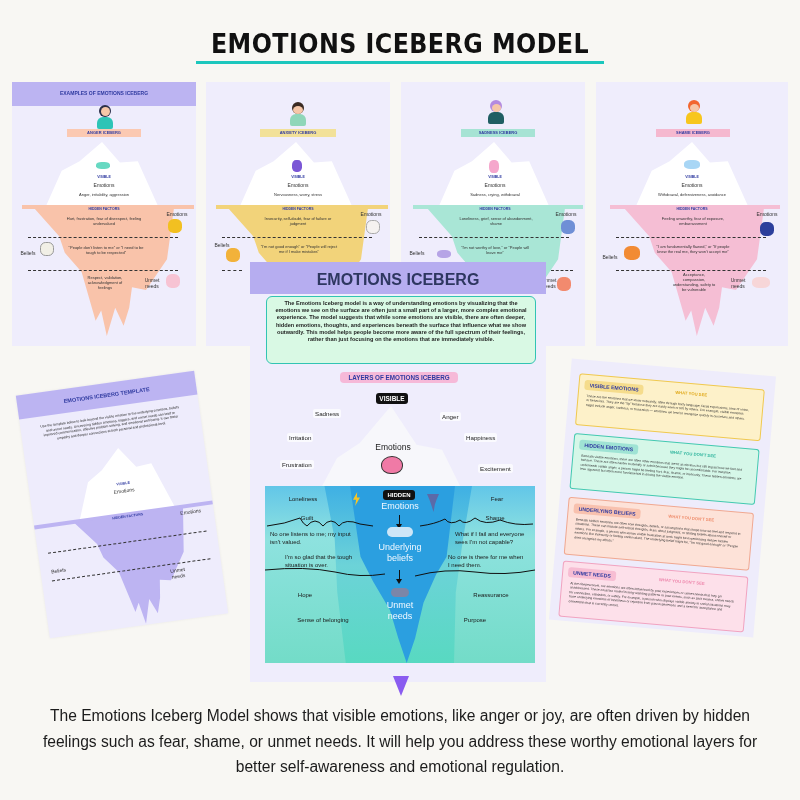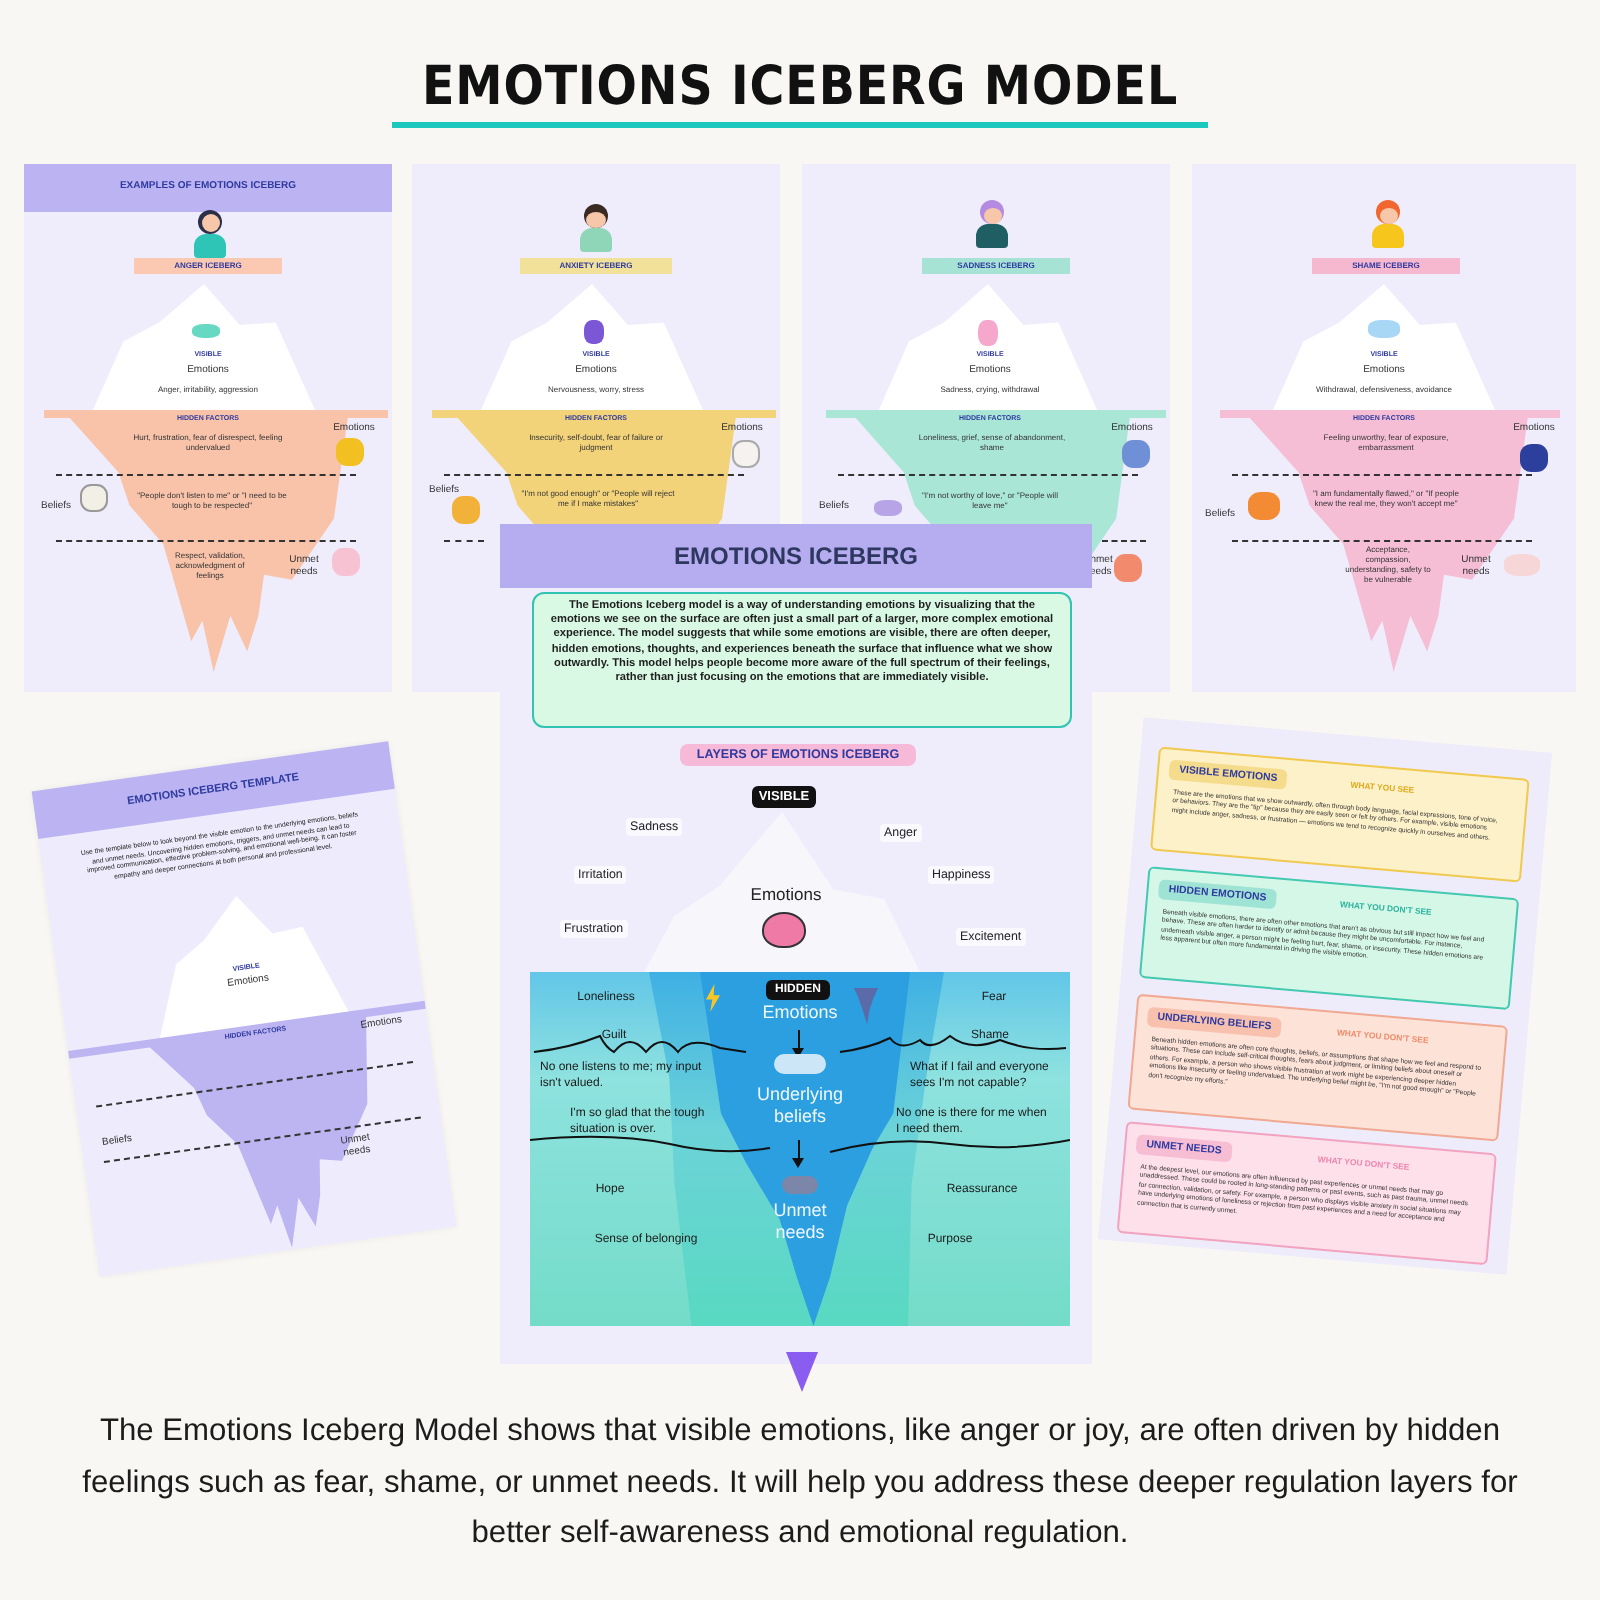--- a/index.html
+++ b/index.html
@@ -24,21 +24,21 @@
   .tiny { position: absolute; font-size: 4px; color: #333; text-align: center; line-height: 5px; }
   .small { position: absolute; font-size: 5px; color: #333; text-align: center; }
   .visible-lbl { position: absolute; font-size: 3.5px; font-weight: bold; color: #2f3aa0; text-align: center; }
   .hidden-lbl { position: absolute; font-size: 3.5px; font-weight: bold; color: #2f3aa0; text-align: center; }
   .dash { position: absolute; height: 0; border-top: 1.3px dashed #333; }
   .critter { position: absolute; width: 14px; height: 14px; border-radius: 40%; }
 
   
   .center-card { position: absolute; left: 250px; top: 262px; width: 296px; height: 420px; background: #efedfc; }
   .center-header { position: absolute; left: 0; top: 0; width: 296px; height: 32px; background: #b6adf0; }
-  .center-header-text { position: absolute; left: 0; top: 9px; width: 100%; text-align: center; font-weight: bold; font-size: 12px; color: #2e3760; }
+  .center-header-text { position: absolute; left: 0; top: 9px; width: 100%; text-align: center; font-weight: bold; font-size: 16px; color: #2e3760; }
   .desc-box { position: absolute; left: 16px; top: 34px; width: 270px; height: 68px; background: #d9f9e4; border: 1.5px solid #32c4b3; border-radius: 6px; padding: 3px 6px; font-size: 5.6px; font-weight: bold; line-height: 7.2px; text-align: center; color: #1e1e1e; }
   .layers-pill { position: absolute; left: 90px; top: 110px; width: 118px; height: 11px; background: #f6b9d8; border-radius: 4px; text-align: center; font-size: 6.3px; font-weight: bold; line-height: 11px; color: #2f3aa0; }
   .tag-black { position: absolute; background: #111; color: #fff; font-weight: bold; border-radius: 3px; text-align: center; }
   .emo-word { position: absolute; font-size: 6.2px; color: #222; background: rgba(255,255,255,0.7); padding: 1px 2px; border-radius: 2px; }
   .iceberg-top { position: absolute; left: 70px; top: 44px; width: 142px; height: 84px; background: #f7f7fb; clip-path: polygon(0% 100%, 12% 62%, 28% 44%, 50% 0%, 68% 46%, 86% 52%, 100% 100%); }
   .water { position: absolute; left: 15px; top: 224px; width: 270px; height: 177px; background: linear-gradient(180deg, #3fb0e4 0%, #6cd3d8 45%, #58d9c1 100%); }
   .water-side-l { position: absolute; left: 0; top: 0; width: 85px; height: 177px; background: linear-gradient(180deg, #62c6e8 0%, #8ee2df 30%, #73dcc8 100%); clip-path: polygon(0% 0%, 70% 0%, 82% 30%, 85% 60%, 95% 100%, 0% 100%); }
   .water-side-r { position: absolute; right: 0; top: 0; width: 90px; height: 177px; background: linear-gradient(180deg, #62c6e8 0%, #8ee2df 30%, #73dcc8 100%); clip-path: polygon(30% 0%, 100% 0%, 100% 100%, 10% 100%, 12% 60%, 20% 30%); }
   .berg-under { position: absolute; left: 85px; top: 0; width: 105px; height: 177px; background: #2b9fe0; clip-path: polygon(0% 0%, 100% 0%, 92% 40%, 82% 50%, 70% 66%, 62% 86%, 54% 100%, 46% 86%, 38% 70%, 22% 54%, 10% 40%); }
   .water-word { position: absolute; font-size: 6px; color: #1a1a1a; text-align: center; }
@@ -278,14 +278,14 @@
       <div class="water-word" style="left:196px;top:106px;width:60px;">Reassurance</div>
       <div class="water-word" style="left:18px;top:131px;width:80px;">Sense of belonging</div>
       <div class="water-word" style="left:180px;top:131px;width:60px;">Purpose</div>
       <div style="position:absolute;left:126px;top:102px;width:18px;height:9px;background:#7b86a8;border-radius:5px;"></div>
       <div class="water-big" style="left:112px;top:114px;width:46px;">Unmet needs</div>
     </div>
   </div>
 
   <div class="purple-arrow"></div>
 
-  <div class="bottom-text">The Emotions Iceberg Model shows that visible emotions, like anger or joy, are often driven by hidden feelings such as fear, shame, or unmet needs. It will help you address these deeper regulation layers for better self-awareness and emotional regulation.</div>
+  <div class="bottom-text">The Emotions Iceberg Model shows that visible emotions, like anger or joy, are often driven by hidden feelings such as fear, shame, or unmet needs. It will help you address these worthy emotional layers for better self-awareness and emotional regulation.</div>
 </div>
 
 </body></html>

